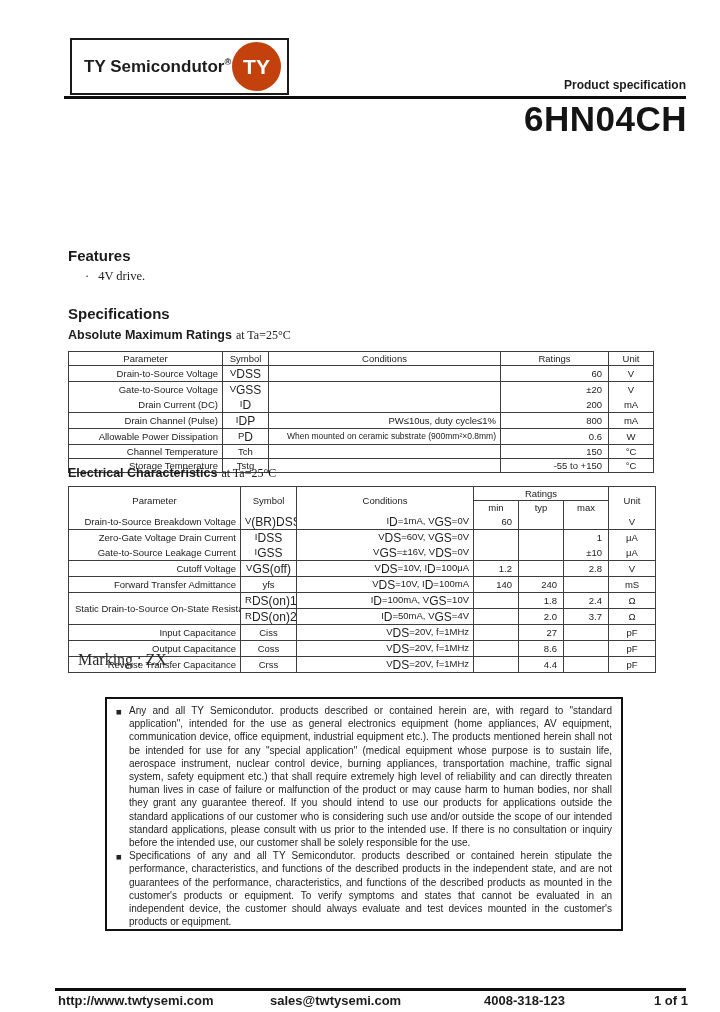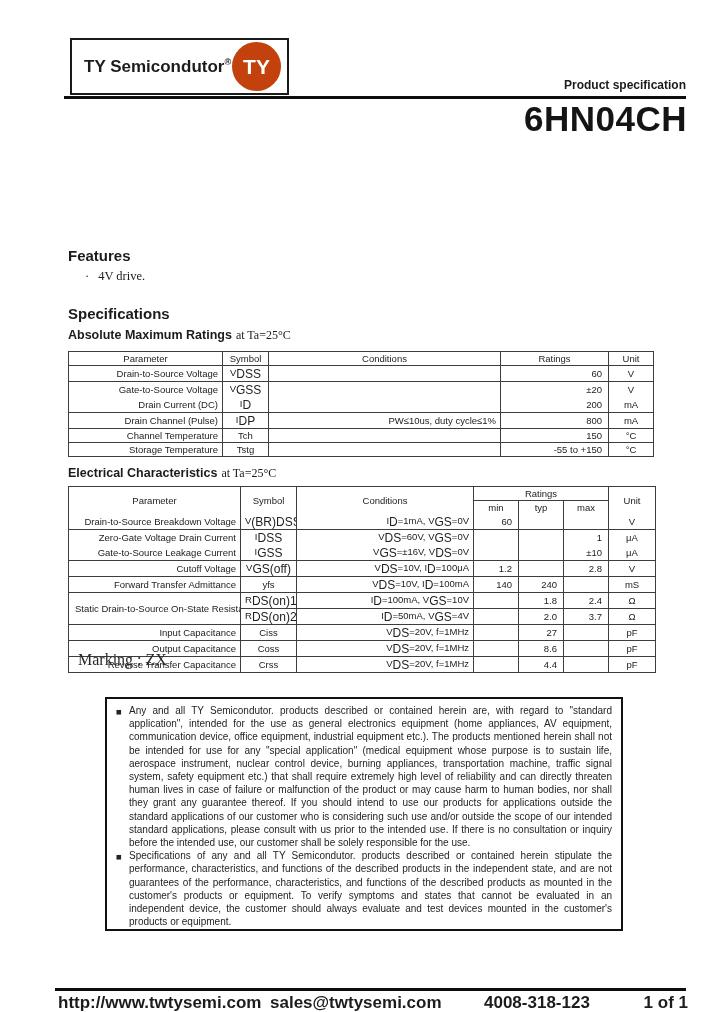--- a/index.html
+++ b/index.html
@@ -52,21 +52,21 @@
 
   
   .disclaimer { left:105px; top:697px; width:518px; height:234px;
     border:2px solid #111; padding:5px 9px 0 9px; }
   .dpara { position:relative; padding-left:13px; font-size:10px;
     line-height:13.2px; text-align:justify; color:#242424; }
   .dpara .sq { position:absolute; left:0; top:0.5px; font-size:9.5px; }
 
   
   .footer-rule { left:55px; top:988px; width:631px; height:3px; background:#0d0d0d; }
-  .footer { top:993px; left:0; width:720px; height:18px; font-size:17px; font-weight:bold; }
+  .footer { top:993px; left:0; width:720px; height:18px; font-size:13px; font-weight:bold; }
   .f-url { position:absolute; left:58px; }
   .f-email { position:absolute; left:270px; }
   .f-phone { position:absolute; left:484px; }
   .f-page { position:absolute; right:32px; }
 </style>
 </head>
 <body>
 
 <div class="abs logo-box">
   <span class="brand"><span>TY Semicondutor</span><sup>®</sup></span>
@@ -125,20 +125,27 @@
       <td class="al nt"></td>
       <td class="ar nt">200</td>
       <td class="ac nt">mA</td>
     </tr>
     <tr>
       <td class="al">Drain Channel (Pulse)</td>
       <td class="ac">I<sub>DP</sub></td>
       <td class="al">PW≤10us, duty cycle≤1%</td>
       <td class="ar">800</td>
       <td class="ac">mA</td>
+    </tr>
+    <tr>
+      <td class="al">Allowable Power Dissipation</td>
+      <td class="ac">P<sub>D</sub></td>
+      <td class="al" style="font-size:8.5px">When mounted on ceramic substrate (900mm²×0.8mm)</td>
+      <td class="ar">0.6</td>
+      <td class="ac">W</td>
     </tr>
     <tr>
       <td class="al">Channel Temperature</td>
       <td class="ac">Tch</td>
       <td class="al"></td>
       <td class="ar">150</td>
       <td class="ac">°C</td>
     </tr>
     <tr>
       <td class="al">Storage Temperature</td>

